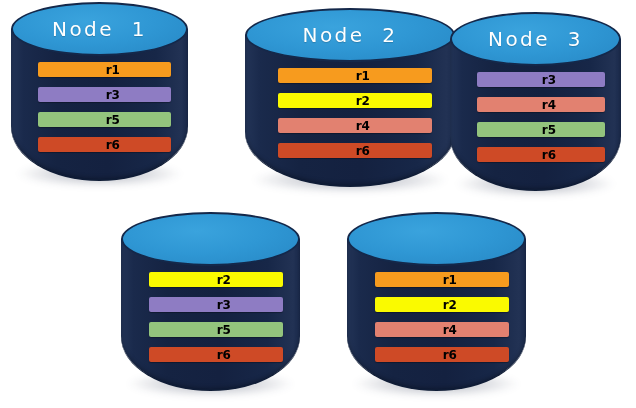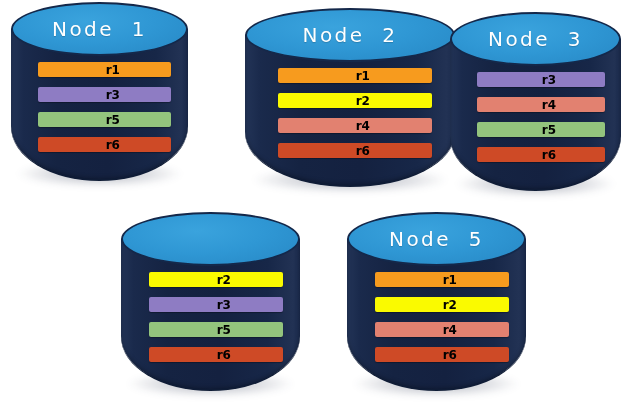--- a/index.html
+++ b/index.html
@@ -188,21 +188,20 @@
         <div class="shard" style="top: 85px; background: rgb(142, 124, 195);">r3</div>
         <div class="shard" style="top: 110px; background: rgb(147, 196, 125);">r5</div>
         <div class="shard" style="top: 135px; background: rgb(206, 74, 38);">r6</div>
       </div>
     </div>
     <div class="node" style="left: 347px; top: 212px; width: 179px; height: 178px;">
       <div class="cyl-shadow"></div>
       <div class="cyl-body"></div>
       <div class="cyl-bottom-edge"></div>
       <div class="cyl-top"></div>
-      <div class="node-label">Node  5</div>
       <div class="shards">
         <div class="shard" style="top: 60px; background: rgb(247, 155, 30);">r1</div>
         <div class="shard" style="top: 85px; background: rgb(250, 250, 0);">r2</div>
         <div class="shard" style="top: 110px; background: rgb(226, 129, 112);">r4</div>
         <div class="shard" style="top: 135px; background: rgb(206, 74, 38);">r6</div>
       </div>
     </div>
   </div>
 
 </body></html>

